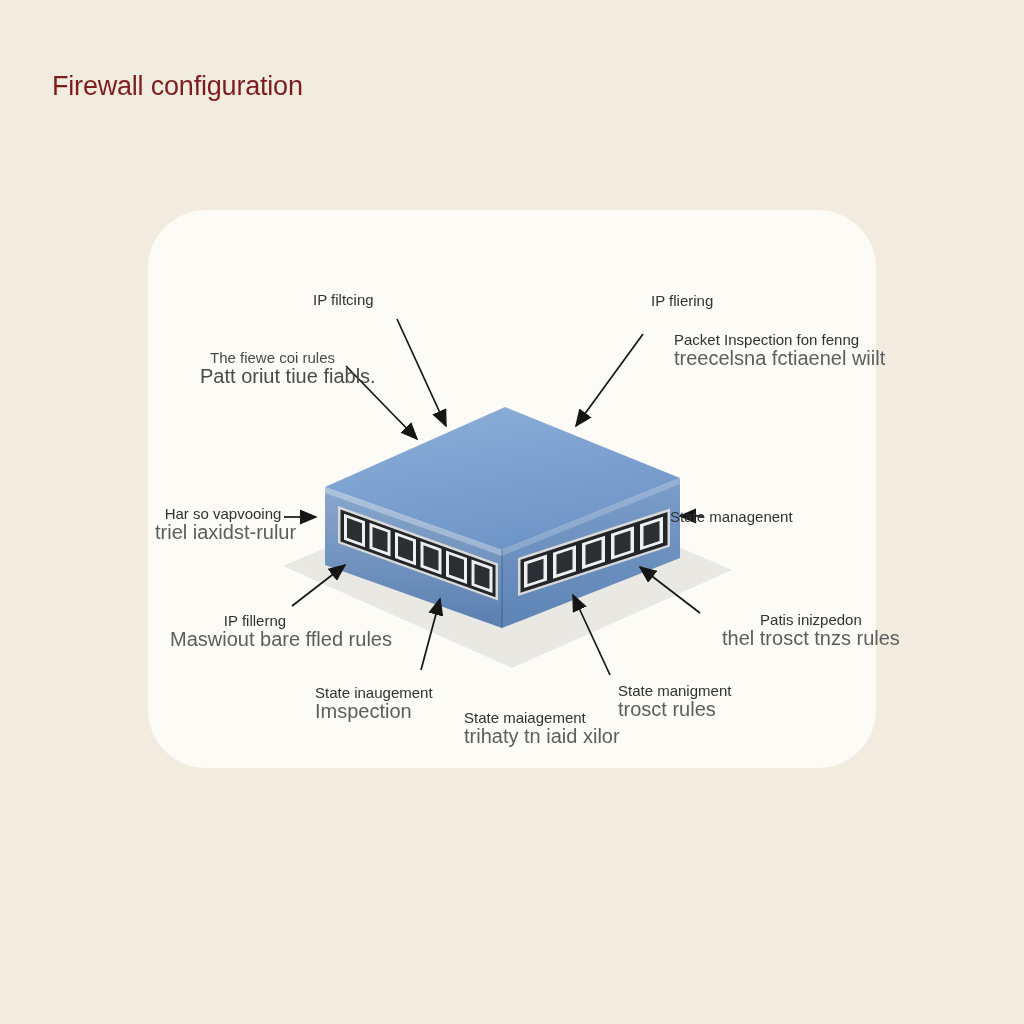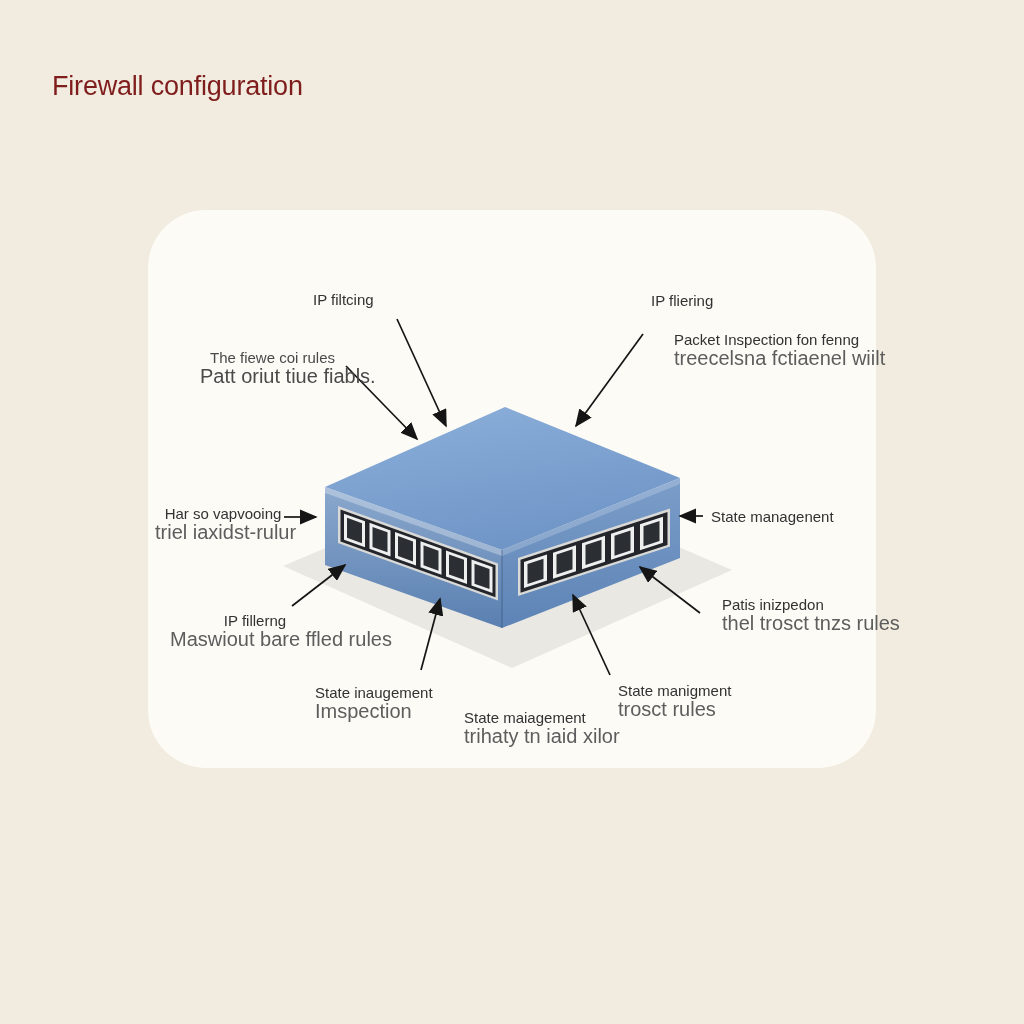--- a/index.html
+++ b/index.html
@@ -20,26 +20,26 @@
   }
   .diagram-svg{position:absolute;left:0;top:0;width:1024px;height:1024px;}
   .lbl{position:absolute;font-size:15px;line-height:18px;color:#323232;white-space:nowrap;}
   .lbl .sub{font-size:20px;color:#5d5d5d;}
   .lbl-ip-top-left{left:313px;top:291px;}
   .lbl-ip-top-right{left:651px;top:292px;}
   .lbl-rules-note{left:200px;top:349px;width:145px;text-align:center;color:#4a4a4a;}
   .lbl-rules-note .sub{color:#4a4a4a;}
   .lbl-packet-note{left:674px;top:331px;}
   .lbl-port-note{left:155px;top:505px;width:136px;text-align:center;}
-  .lbl-state-right{left:711px;top:508px;}
+  .lbl-state-right{left:670px;top:508px;}
   .lbl-ip-bottom-left{left:170px;top:612px;width:170px;text-align:center;}
   .lbl-state-insp{left:315px;top:684px;}
   .lbl-state-center{left:464px;top:709px;}
   .lbl-state-br{left:618px;top:682px;}
-  .lbl-packet-br{left:722px;top:596px;}
+  .lbl-packet-br{left:722px;top:611px;text-align:center;}
 </style>
 </head>
 <body>
 
 <div class="page-title">
   <div>Firewall configuration</div>
 </div>
 
 <div class="card"></div>
 

